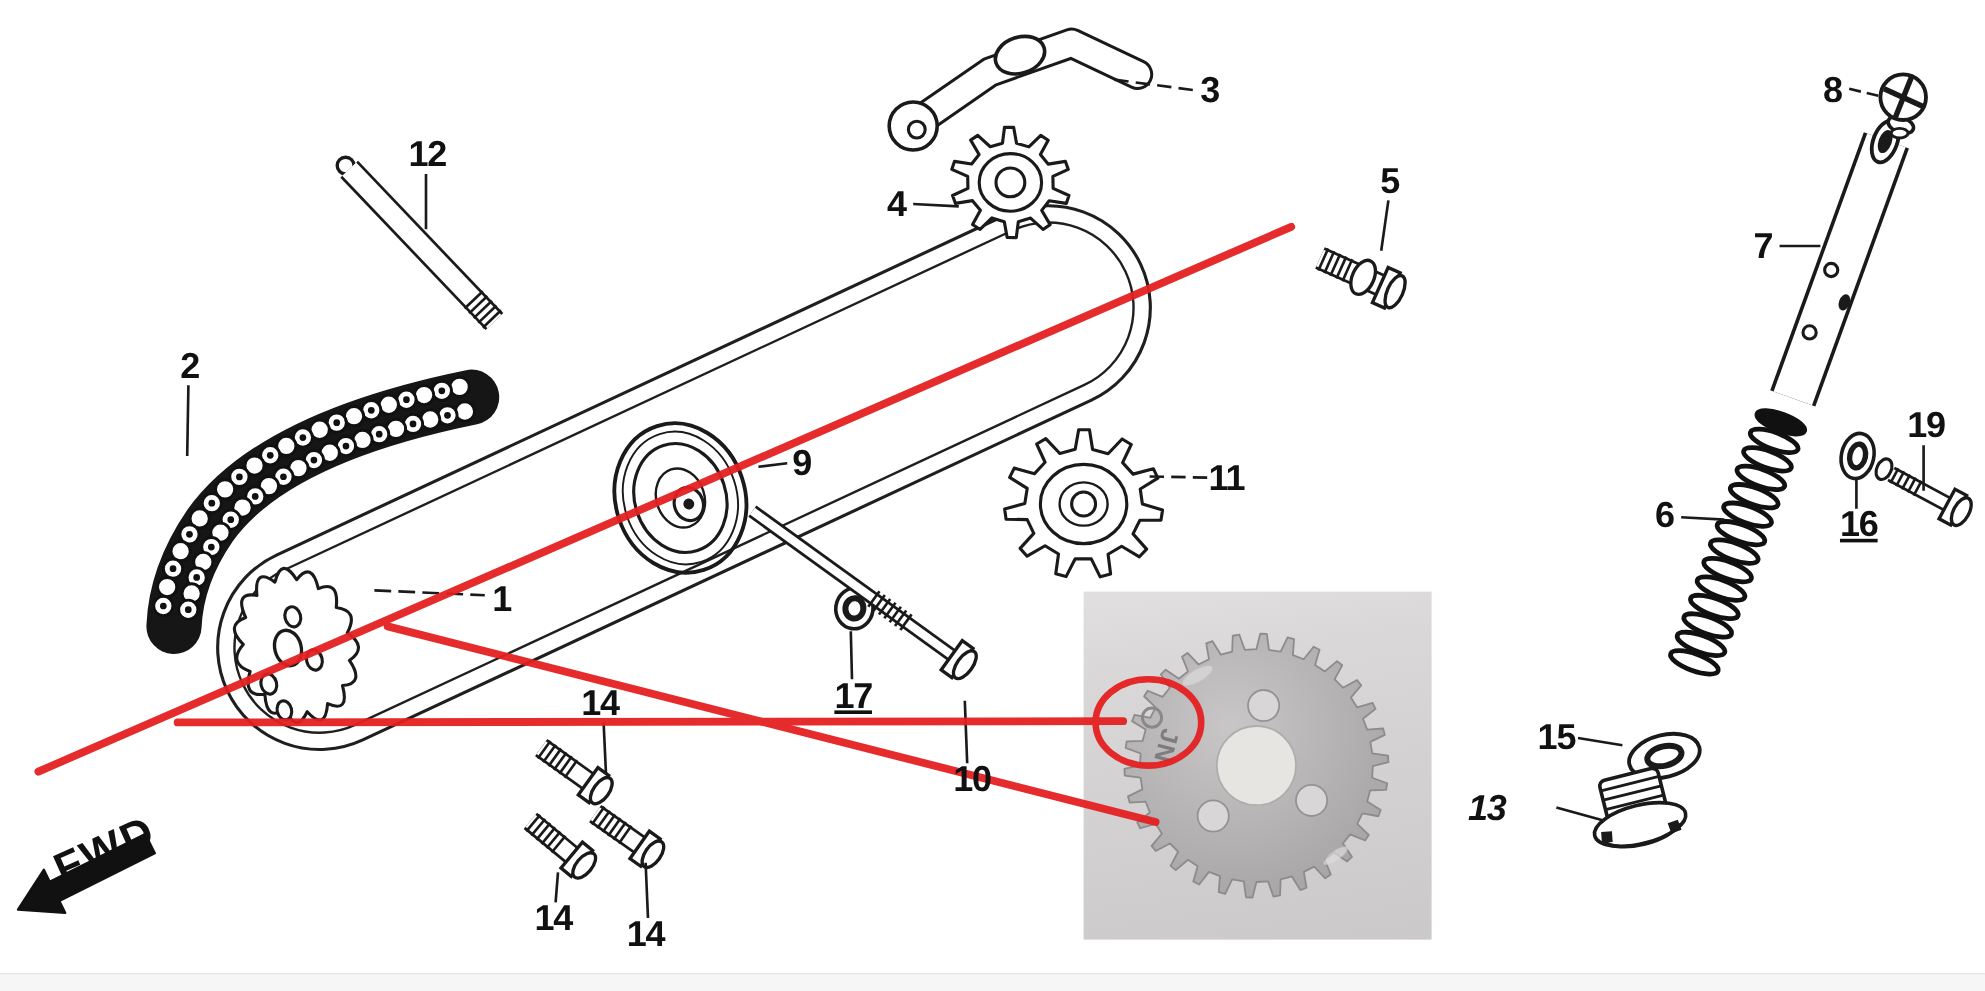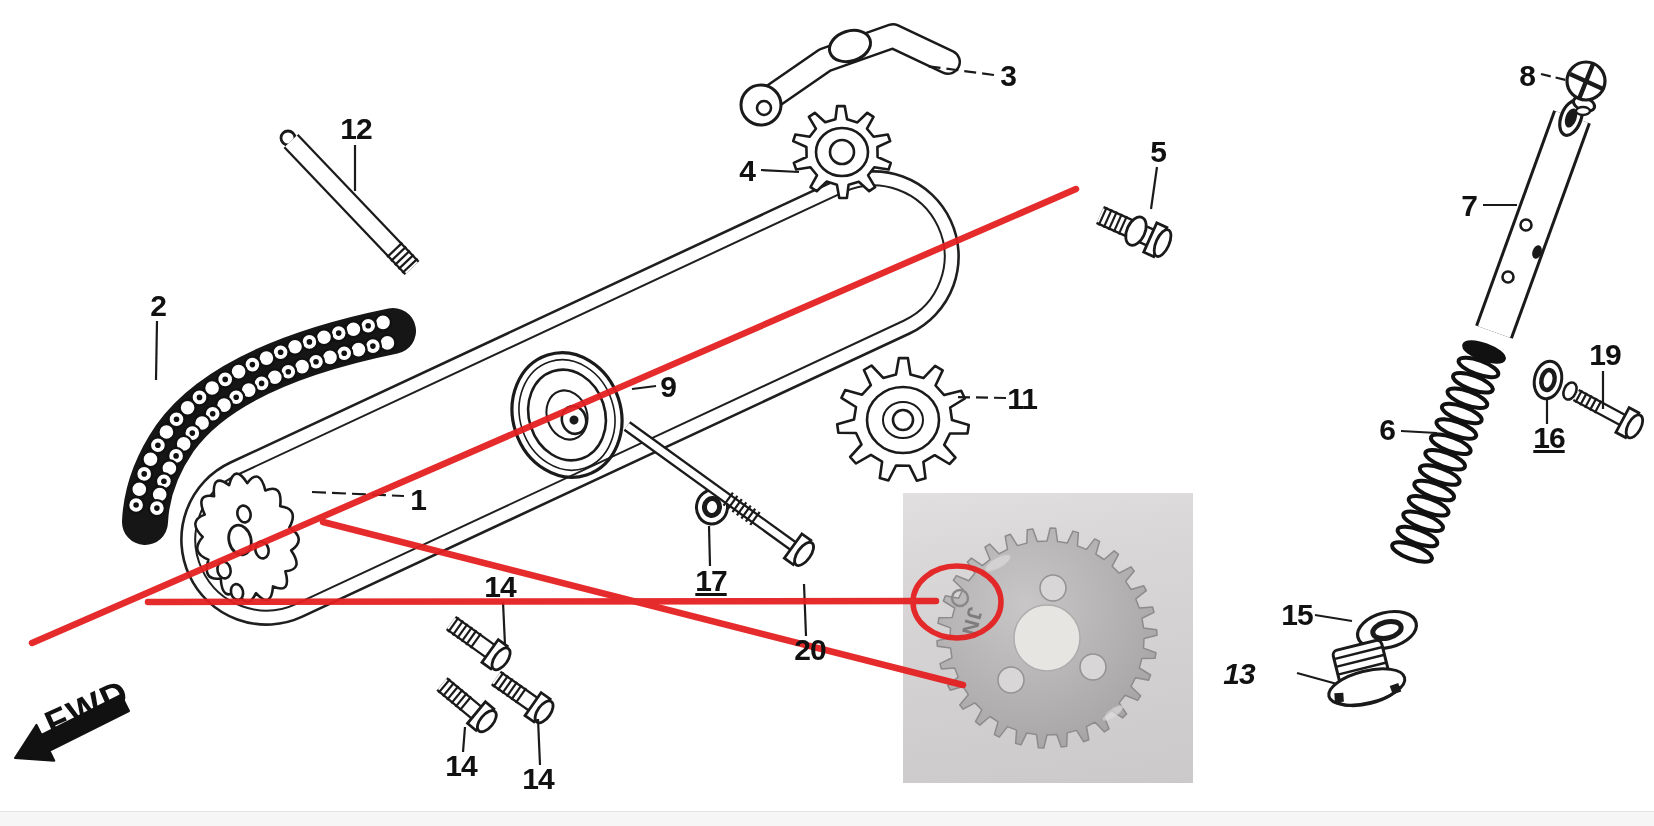--- a/index.html
+++ b/index.html
@@ -365,21 +365,21 @@
   <div id="callouts">
       <div class="callout" style="left: 418px; top: 500px;">1</div>
       <div class="callout" style="left: 158px; top: 306px;">2</div>
       <div class="callout" style="left: 1008px; top: 76px;">3</div>
       <div class="callout" style="left: 747px; top: 171px;">4</div>
       <div class="callout" style="left: 1158px; top: 152px;">5</div>
       <div class="callout" style="left: 1387px; top: 430px;">6</div>
       <div class="callout" style="left: 1469px; top: 206px;">7</div>
       <div class="callout" style="left: 1527px; top: 76px;">8</div>
       <div class="callout" style="left: 668px; top: 387px;">9</div>
-      <div class="callout" style="left: 810px; top: 650px;">20</div>
+      <div class="callout" style="left: 810px; top: 650px;">10</div>
       <div class="callout" style="left: 1022px; top: 399px;">11</div>
       <div class="callout" style="left: 356px; top: 129px;">12</div>
       <div class="callout" style="left: 1239px; top: 674px; font-style: italic;">13</div>
       <div class="callout" style="left: 500px; top: 587px;">14</div>
       <div class="callout" style="left: 461px; top: 766px;">14</div>
       <div class="callout" style="left: 538px; top: 779px;">14</div>
       <div class="callout" style="left: 1297px; top: 615px;">15</div>
       <div class="callout" style="left: 1549px; top: 438px; text-decoration: underline;">16</div>
       <div class="callout" style="left: 711px; top: 581px; text-decoration: underline;">17</div>
       <div class="callout" style="left: 1605px; top: 355px;">19</div>

